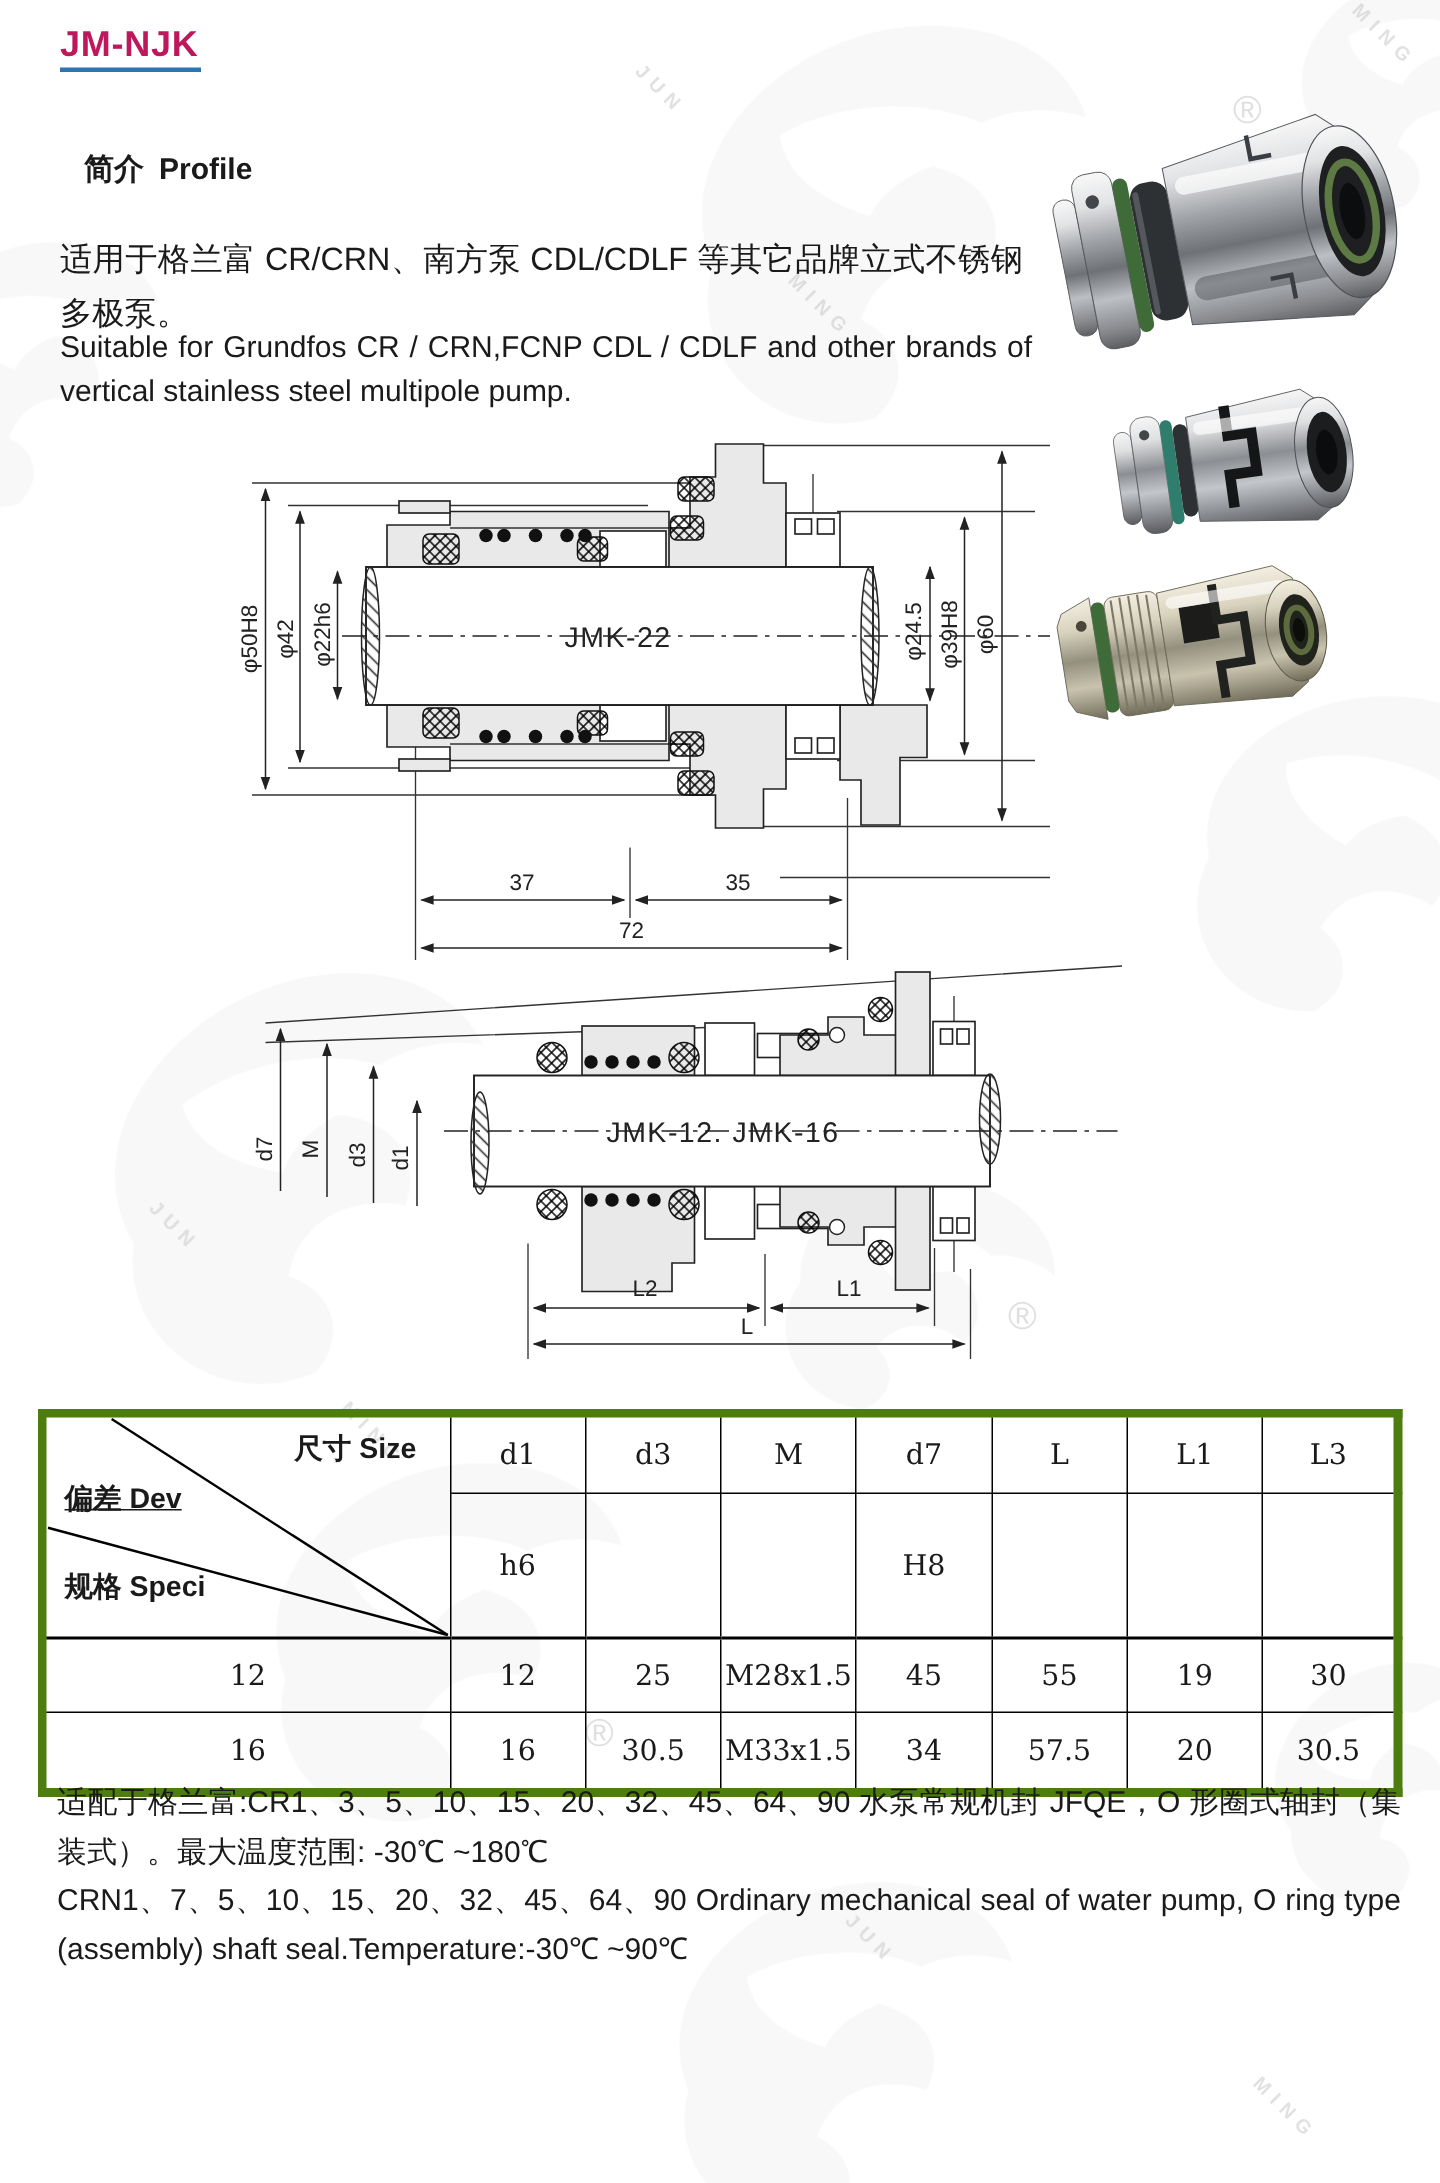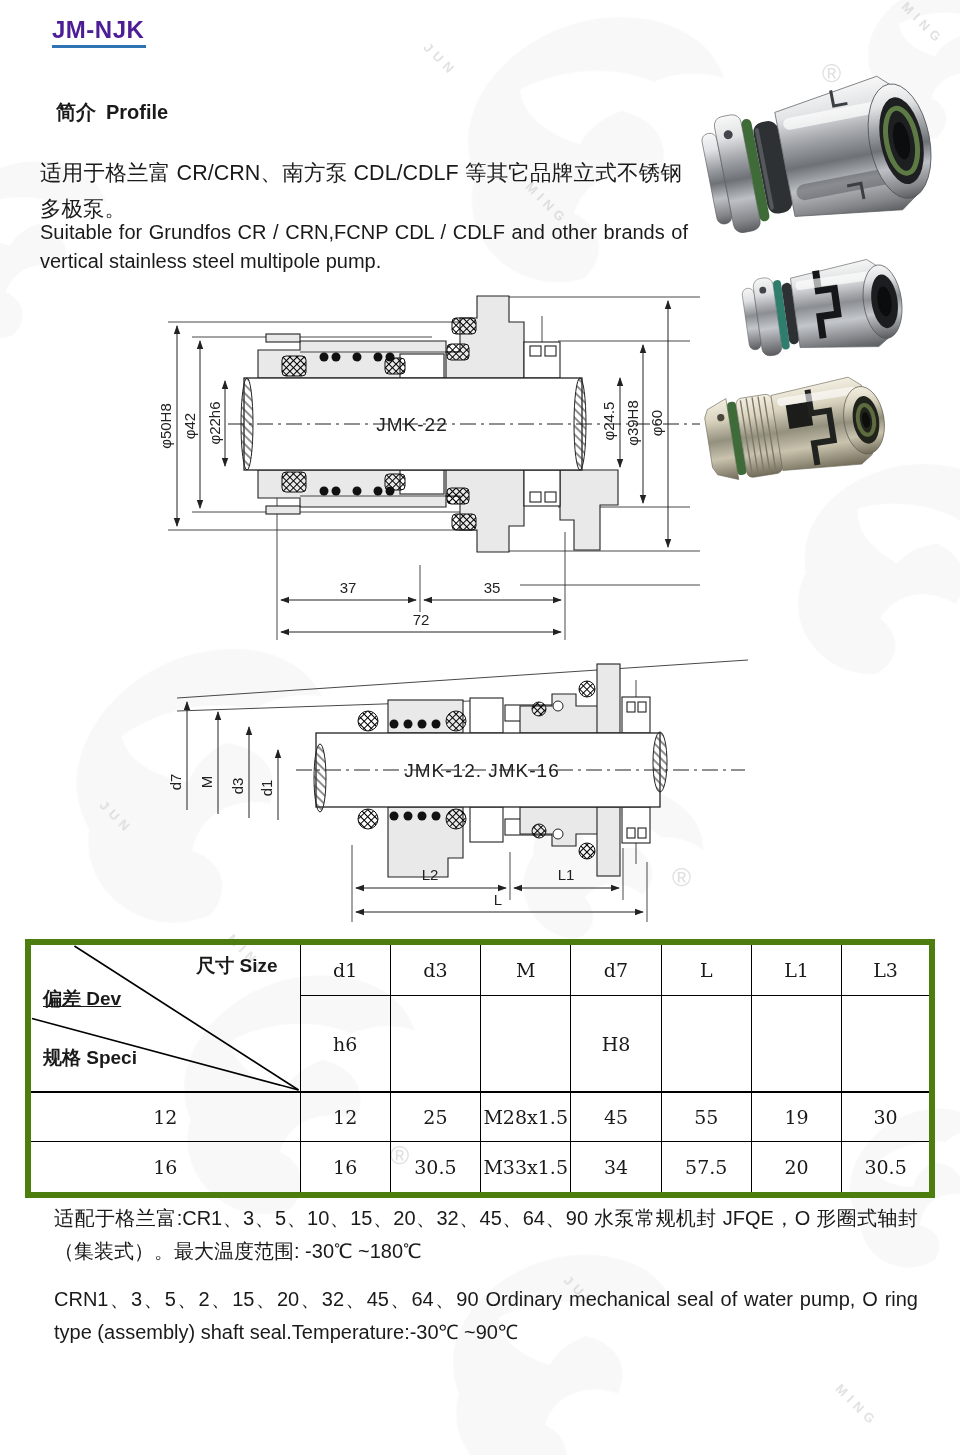--- a/index.html
+++ b/index.html
@@ -5,22 +5,22 @@
   html,body{margin:0;padding:0;}
   body{position:relative;width:960px;height:1455px;background:#ffffff;overflow:hidden;
        font-family:"Liberation Sans",sans-serif;color:#1a1a1a;}
   .abs{position:absolute;}
   
   #wm-layer{left:0;top:0;width:960px;height:1455px;pointer-events:none;z-index:0;}
   .wm-txt{position:absolute;color:#c9c9c9;opacity:.55;letter-spacing:5px;font-size:13px;font-weight:bold;
           transform:rotate(45deg);z-index:0;}
   .wm-reg{position:absolute;color:#d2d2d2;opacity:.7;font-size:26px;z-index:0;}
   
-  #page-title{left:40px;top:16px;font-size:24px;font-weight:bold;color:#4c1d95;
-              border-bottom:3px solid #2E74B5;padding:0 2px 1px 0;letter-spacing:.5px;z-index:2;margin-left:12px;}
+  #page-title{left:40px;top:16px;font-size:24px;font-weight:bold;color:#be185d;
+              border-bottom:3px solid #2E74B5;padding:0 2px 1px 0;letter-spacing:.5px;z-index:2;}
   
   #profile-heading{left:40px;top:99px;font-size:20px;font-weight:bold;z-index:2;margin-left:16px;}
   #profile-heading .zh{margin-right:10px;}
   .para{z-index:2;text-align:justify;}
   #profile-zh{left:40px;top:133px;width:642px;font-size:21.5px;line-height:36px;}
   #profile-en{left:40px;top:198px;width:648px;font-size:20px;line-height:29px;}
   
   .photo{z-index:2;}
   
   .drawing{z-index:1;}
@@ -41,21 +41,21 @@
   #spec-table{border:6px solid #4d7c0f;}
   #spec-table .hd-bottom{border-bottom:2px solid #000;}
   .num{font-family:"DejaVu Serif","Liberation Serif",serif;font-size:19px;font-weight:normal;}
   #corner-cell{position:relative;}
   .corner-label{position:absolute;font-size:19px;font-weight:bold;white-space:nowrap;}
   #corner-size{right:22px;top:8px;}
   #corner-dev{left:12px;top:41px;text-decoration:underline;}
   #corner-speci{left:12px;bottom:20px;}
   
   #notes{left:38px;top:1186px;width:896px;z-index:2;}
-  #notes p{margin:16px;font-size:20px;line-height:32.5px;text-align:justify;}
+  #notes p{margin:0;font-size:20px;line-height:32.5px;text-align:justify;}
 </style>
 </head>
 <body>
 
 <svg id="wm-layer" class="abs" width="960" height="1455">
   <defs>
     <g id="wmg">
       <path d="M30,118 C10,70 58,18 116,12 C158,8 188,26 196,52 C170,44 140,52 128,74
                C152,80 162,98 152,118 C128,110 104,118 96,142 C116,152 118,172 102,186
                C58,198 18,160 30,118 Z" fill="#9a9a9a"></path>
@@ -266,21 +266,21 @@
 
   <path class="dim" marker-start="url(#ar1)" marker-end="url(#ar1)" d="M281,600 H416"></path>
   <path class="dim" marker-start="url(#ar1)" marker-end="url(#ar1)" d="M424,600 H561"></path>
   <path class="dim" marker-start="url(#ar1)" marker-end="url(#ar1)" d="M281,632 H561"></path>
   <text class="dimtxt" x="348" y="593" text-anchor="middle">37</text>
   <text class="dimtxt" x="492" y="593" text-anchor="middle">35</text>
   <text class="dimtxt" x="421" y="625" text-anchor="middle">72</text>
 </svg>
 </div>
 
-<div class="abs drawing" style="left:160px;top:650px">
+<div class="abs drawing" style="left:160px;top:634px">
 <svg width="620" height="290" viewBox="160 650 620 290">
   <defs>
     <marker id="ar2" viewBox="0 0 10 10" refX="9" refY="5" markerWidth="9" markerHeight="9" orient="auto-start-reverse">
       <path d="M0,1.4 L10,5 L0,8.6 Z" fill="#222"></path>
     </marker>
     <pattern id="xh2" width="5" height="5" patternUnits="userSpaceOnUse" patternTransform="rotate(45)">
       <path d="M0,2.5 H5 M2.5,0 V5" stroke="#000" stroke-width="1" fill="none"></path>
     </pattern>
     <pattern id="dg2" width="6" height="6" patternUnits="userSpaceOnUse" patternTransform="rotate(45)">
       <path d="M0,3 H6" stroke="#333" stroke-width="1.1" fill="none"></path>
@@ -415,14 +415,14 @@
       <td class="num">34</td>
       <td class="num">57.5</td>
       <td class="num">20</td>
       <td class="num">30.5</td>
     </tr>
   </tbody>
 </table>
 
 <div id="notes" class="abs">
   <p>适配于格兰富:CR1、3、5、10、15、20、32、45、64、90 水泵常规机封 JFQE，O 形圈式轴封（集装式）。最大温度范围: -30℃ ~180℃</p>
-  <p>CRN1、3、5、2、15、20、32、45、64、90 Ordinary mechanical seal of water pump, O ring type (assembly) shaft seal.Temperature:-30℃ ~90℃</p>
+  <p>CRN1、7、5、10、15、20、32、45、64、90 Ordinary mechanical seal of water pump, O ring type (assembly) shaft seal.Temperature:-30℃ ~90℃</p>
 </div>
 
 </body></html>

